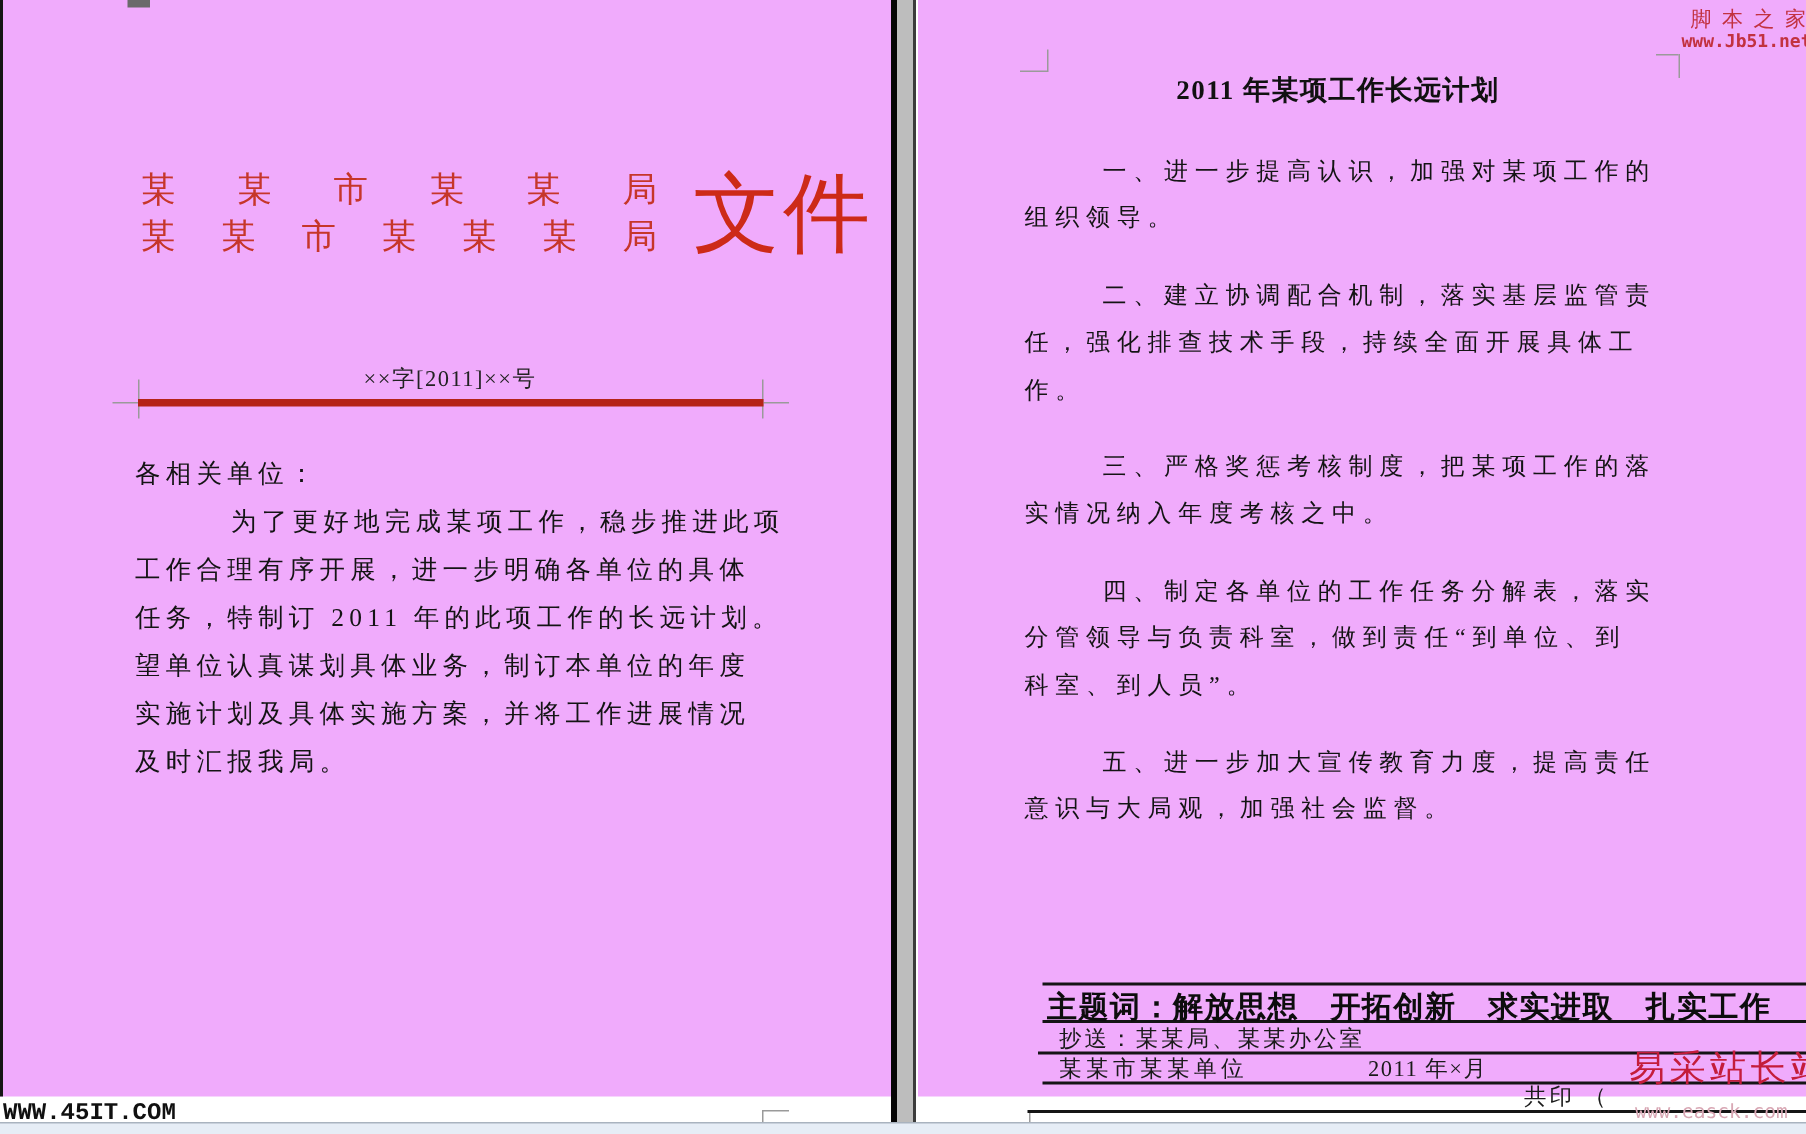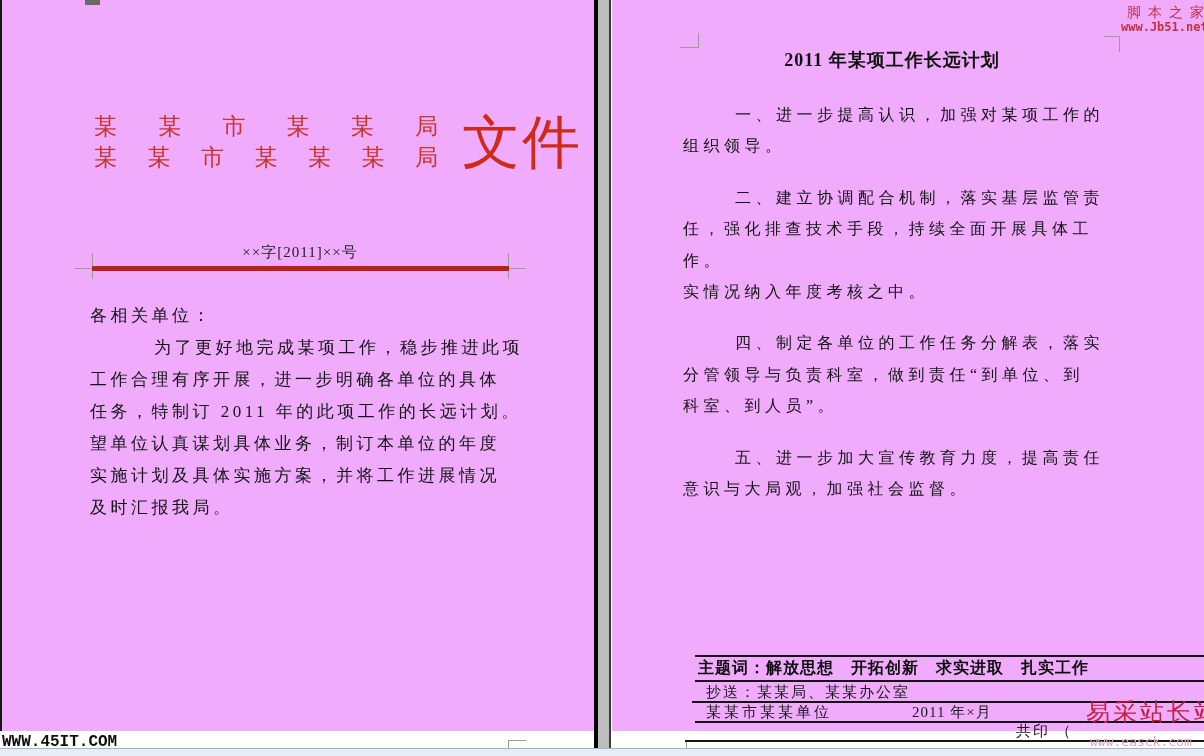--- a/index.html
+++ b/index.html
@@ -37,21 +37,21 @@
   #titleR{left:69px;top:48px;width:422px;text-align:center;font-weight:bold;
     font-size:18px;letter-spacing:1px;color:#111;}
   #bodyR{left:71px;top:79px;width:424px;font-size:16px;letter-spacing:4.5px;
     line-height:31.4px;color:#141414;}
   #bodyR .ln{white-space:nowrap;}
   #bodyR .indent{padding-left:52px;margin-top:20px;}
 
   
   .frule{position:absolute;background:#151515;height:2px;}
   #kw{left:86px;top:658px;font-family:"Liberation Sans","DejaVu Sans",sans-serif;
-    font-weight:bold;font-size:16px;letter-spacing:1px;color:#0d0d0d;}
+    font-weight:bold;font-size:20px;letter-spacing:1px;color:#0d0d0d;}
   #ccrow{left:94px;top:683px;font-size:15px;letter-spacing:2px;color:#1a1a1a;}
   #issuer{left:94px;top:703px;font-size:15px;letter-spacing:3px;color:#1a1a1a;}
   #datefld{left:300px;top:703px;width:176px;text-align:left;font-size:15px;letter-spacing:1px;color:#1a1a1a;}
   #printrow{left:404px;top:722px;font-size:15px;letter-spacing:2px;color:#1a1a1a;}
 
   
   .wm{position:absolute;white-space:nowrap;z-index:9;}
   #wm-jb51-t{left:1127px;top:4px;font-size:14px;letter-spacing:7px;color:#c23240;}
   #wm-jb51-u{left:1121px;top:20px;font-family:"DejaVu Sans Mono","Liberation Mono",monospace;
     font-weight:bold;font-size:12px;color:#c23240;}
@@ -120,20 +120,21 @@
   <div class="mark" style="left:74px;top:740px;width:1px;height:14px;"></div>
 
   <div id="titleR" class="abs">2011 年某项工作长远计划</div>
 
   <div id="bodyR" class="abs">
     <div class="ln indent">一、进一步提高认识，加强对某项工作的</div>
     <div class="ln">组织领导。</div>
     <div class="ln indent">二、建立协调配合机制，落实基层监管责</div>
     <div class="ln">任，强化排查技术手段，持续全面开展具体工</div>
     <div class="ln">作。</div>
+    <div class="ln indent">三、严格奖惩考核制度，把某项工作的落</div>
     <div class="ln">实情况纳入年度考核之中。</div>
     <div class="ln indent">四、制定各单位的工作任务分解表，落实</div>
     <div class="ln">分管领导与负责科室，做到责任“到单位、到</div>
     <div class="ln">科室、到人员”。</div>
     <div class="ln indent">五、进一步加大宣传教育力度，提高责任</div>
     <div class="ln">意识与大局观，加强社会监督。</div>
   </div>
 
   <div class="frule" style="left:83px;top:655px;width:509px;"></div>
   <div class="frule" style="left:83px;top:680px;width:509px;"></div>

